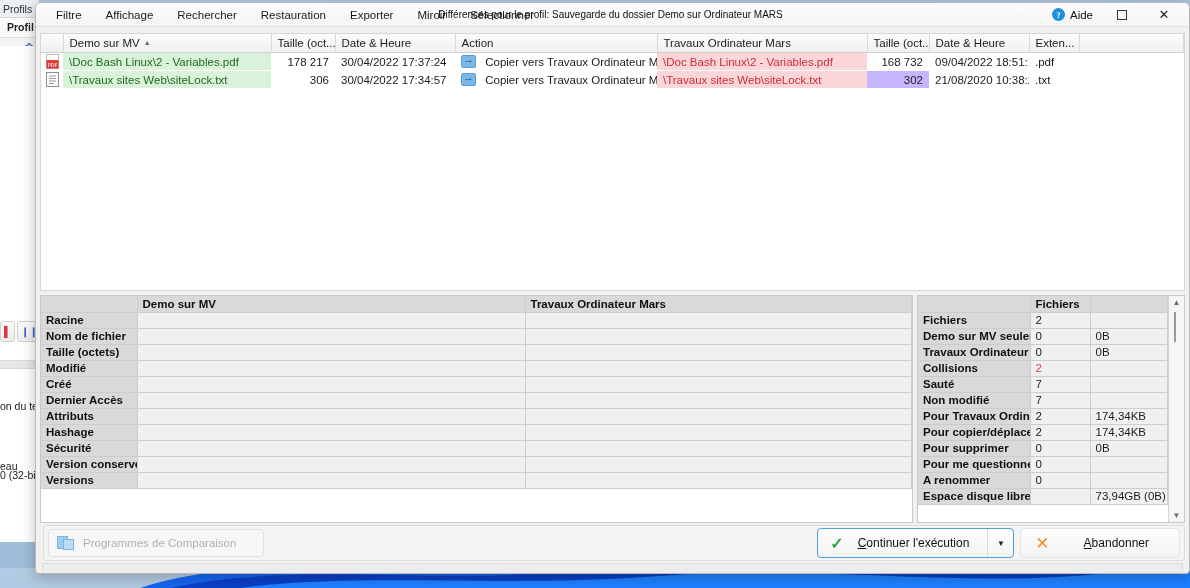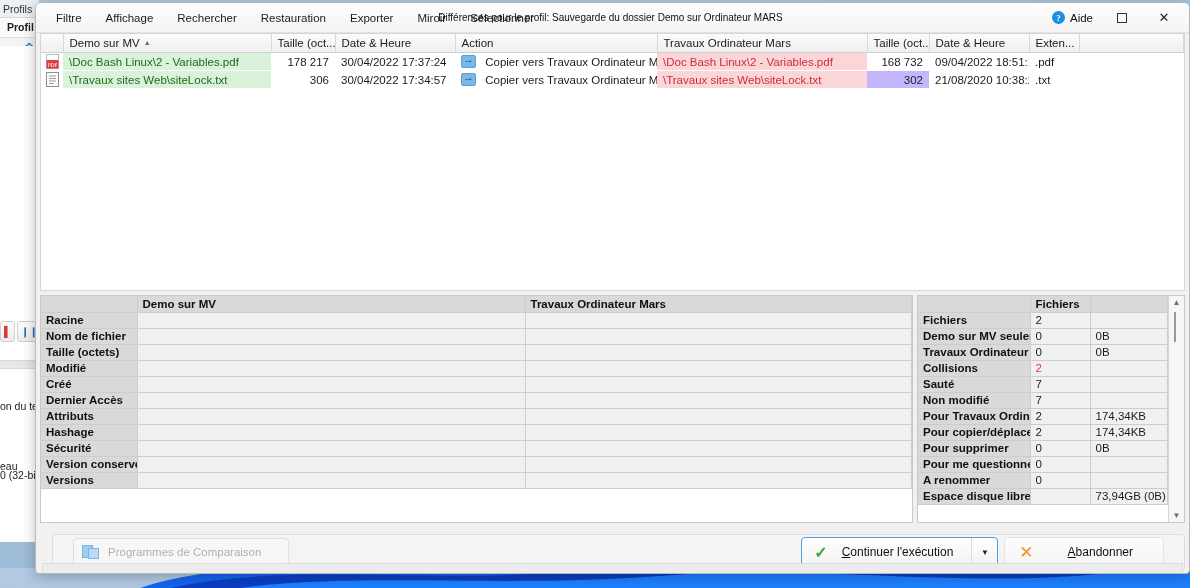--- a/index.html
+++ b/index.html
@@ -91,21 +91,21 @@
     background: #f1f1f1;
     border: 1px solid #b9b9b9;
     border-radius: 6px 6px 4px 4px;
     box-shadow: 0 3px 14px rgba(0,0,0,0.25);
     overflow: hidden;
   }
 
   
   #titlebar {
     position: relative;
-    height: 30px;
+    height: 24px;
     background: linear-gradient(#fdfdfd, #f4f4f4);
     border-bottom: 1px solid #e2e2e2;
     display: flex; align-items: center;
   }
   .menu-area { display: flex; align-items: center; height: 30px; margin-left: 8px; }
   .menu-item {
     padding: 5px 12px; font-size: 11.5px; color: #1b1b1b;
     border-radius: 3px; cursor: default; white-space: nowrap;
   }
   #title-center {
@@ -233,23 +233,23 @@
     position: relative;
   }
   .vscroll .arr { font-size: 8px; color: #6b6b6b; padding: 2px 0; }
   .vscroll .thumb {
     position: absolute; top: 16px; left: 5px;
     width: 2px; height: 30px; background: #9a9a9a;
   }
 
   
   #action-bar {
-    position: absolute; left: 16px; right: 4px; top: 522px; height: 36px;
+    position: absolute; left: 7px; right: 4px; top: 522px; height: 36px;
     background: #f4f4f4; border: 1px solid #dedede; border-radius: 3px;
-    display: flex; align-items: center; padding: 0 20px; margin-top: 9px;
+    display: flex; align-items: center; padding: 0 4px;
   }
   .cmp-btn {
     display: flex; align-items: center; gap: 8px;
     height: 28px; width: 216px; padding: 0 8px;
     background: #f7f7f7; border: 1px solid #e0e0e0; border-radius: 4px;
     color: #b0b0b0; font-size: 11.5px;
   }
   .cmp-ic {
     width: 18px; height: 16px; position: relative; flex: 0 0 18px;
   }

